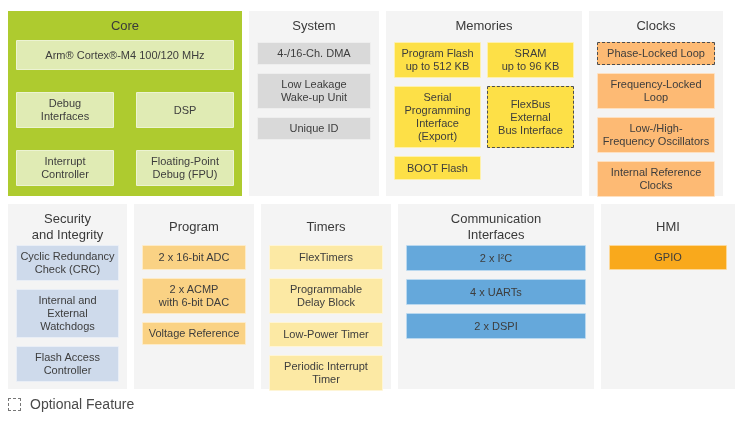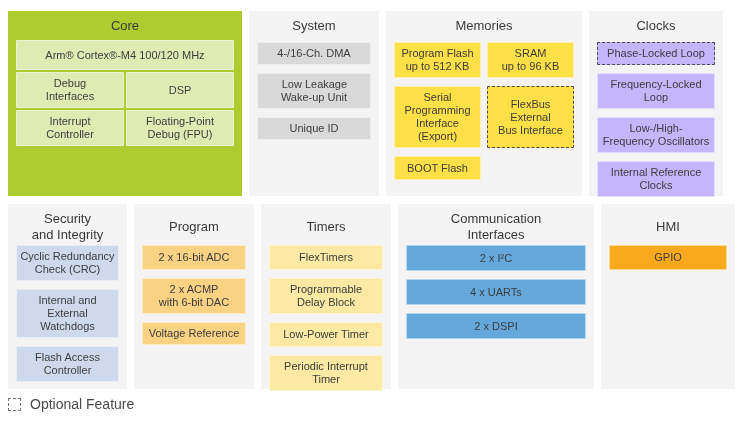--- a/index.html
+++ b/index.html
@@ -21,30 +21,30 @@
   .blocks { display:flex; flex-direction:column; gap:8px; margin-top:8px; }
   #row2 .blocks { margin-top:2px; }
   .block {
     display:flex; align-items:center; justify-content:center; text-align:center;
     font-size:11px; line-height:13px; white-space:pre-line; padding:4px 2px;
     min-height:22px; border-radius:1px; border:1px solid rgba(255,255,255,0.55);
   }
   .optional { border:1px dashed #4d4d4d; }
   
   .core-block   { background:#e0ebb4; border-color:rgba(255,255,255,0.4); }
-  .system-block { background:#d9d9d9;text-align:right; }
+  .system-block { background:#d9d9d9; }
   .mem-block    { background:#fde047; }
-  .clock-block  { background:#c4b5fd; }
+  .clock-block  { background:#fdba74; }
   .sec-block    { background:#cedaeb; }
   .analog-block { background:#fad284; }
   .timer-block  { background:#fce9a4; }
   .comm-block   { background:#65a8db; }
   .hmi-block    { background:#f9a91c; }
   
-  .core-grid { display:grid; grid-template-columns:1fr 1fr; gap:2px; margin-top:6px; }
+  .core-grid { display:grid; grid-template-columns:1fr 1fr; gap:22px; margin-top:6px; }
   .span2 { grid-column:1 / 3; }
   .core-grid .block { min-height:31px; }
   .core-grid .arm { min-height:30px; }
   
   .mem-grid { display:grid; grid-template-columns:1fr 1fr; gap:8px 6px; margin-top:8px; }
   .mem-grid .r12 { min-height:34px; }
   .mem-grid .r3 { min-height:24px; }
   
   .h25 { min-height:25px; }
   .h26 { min-height:26px; }

